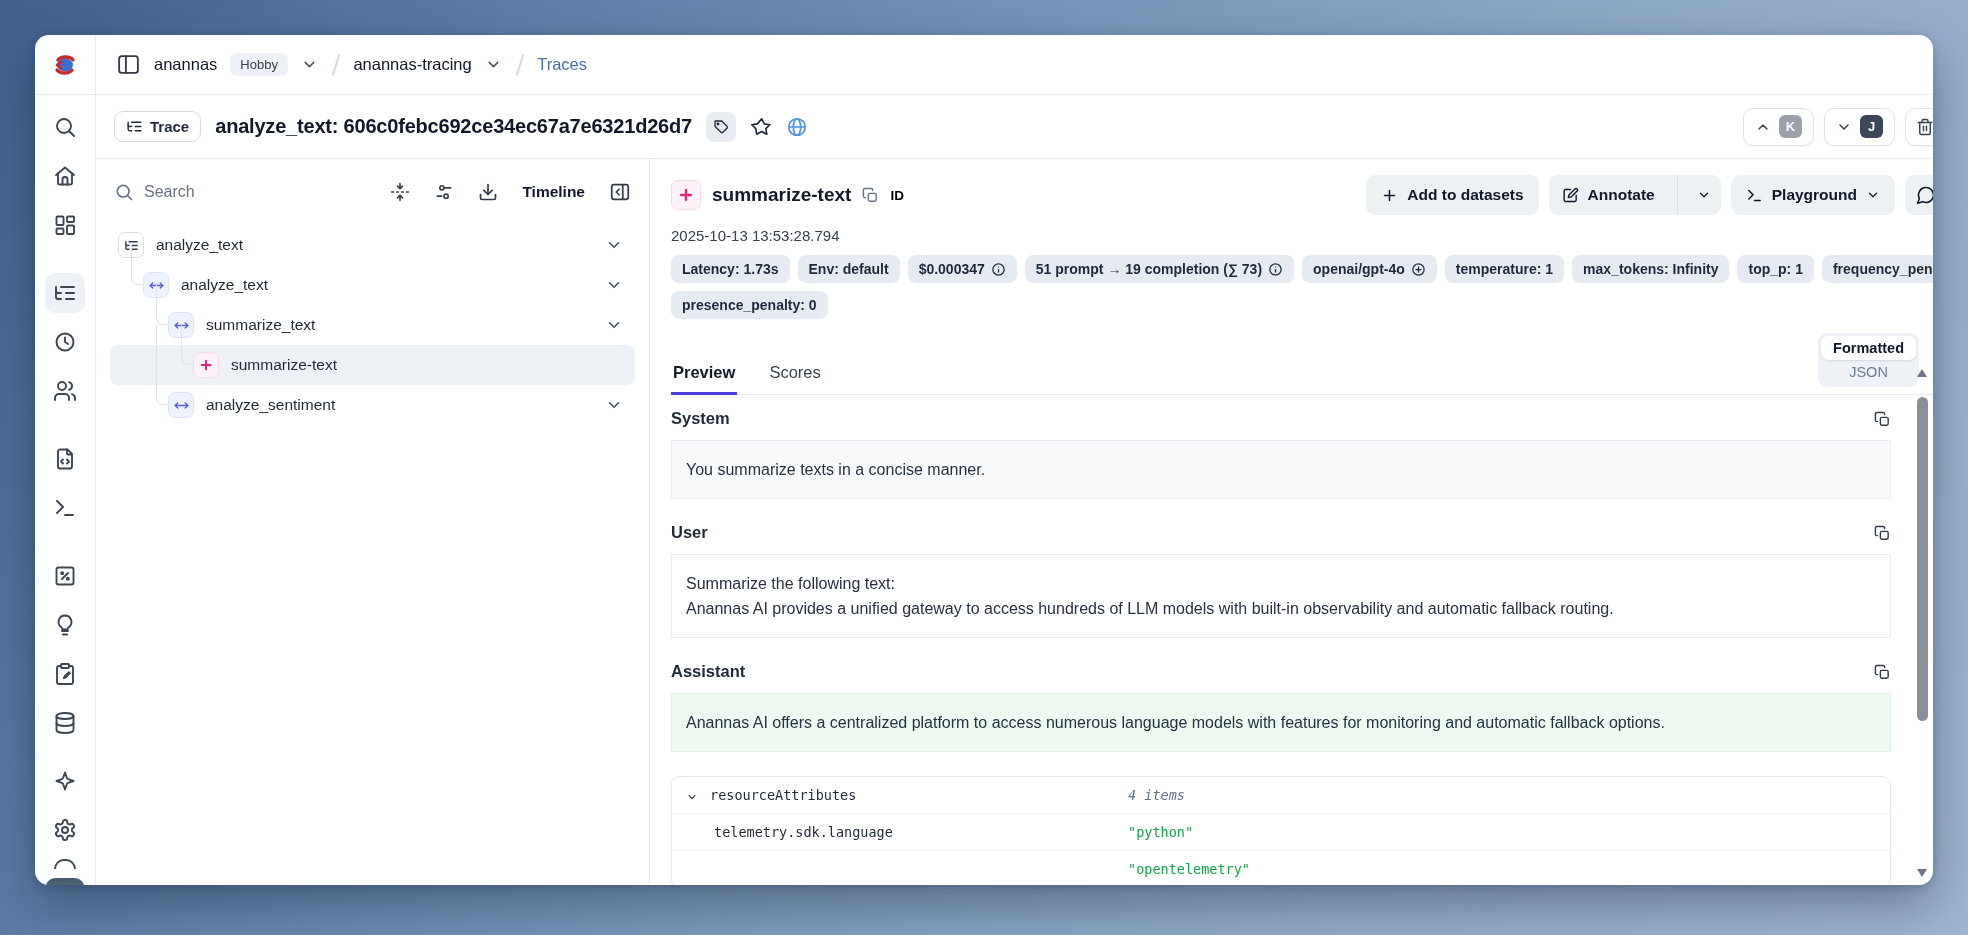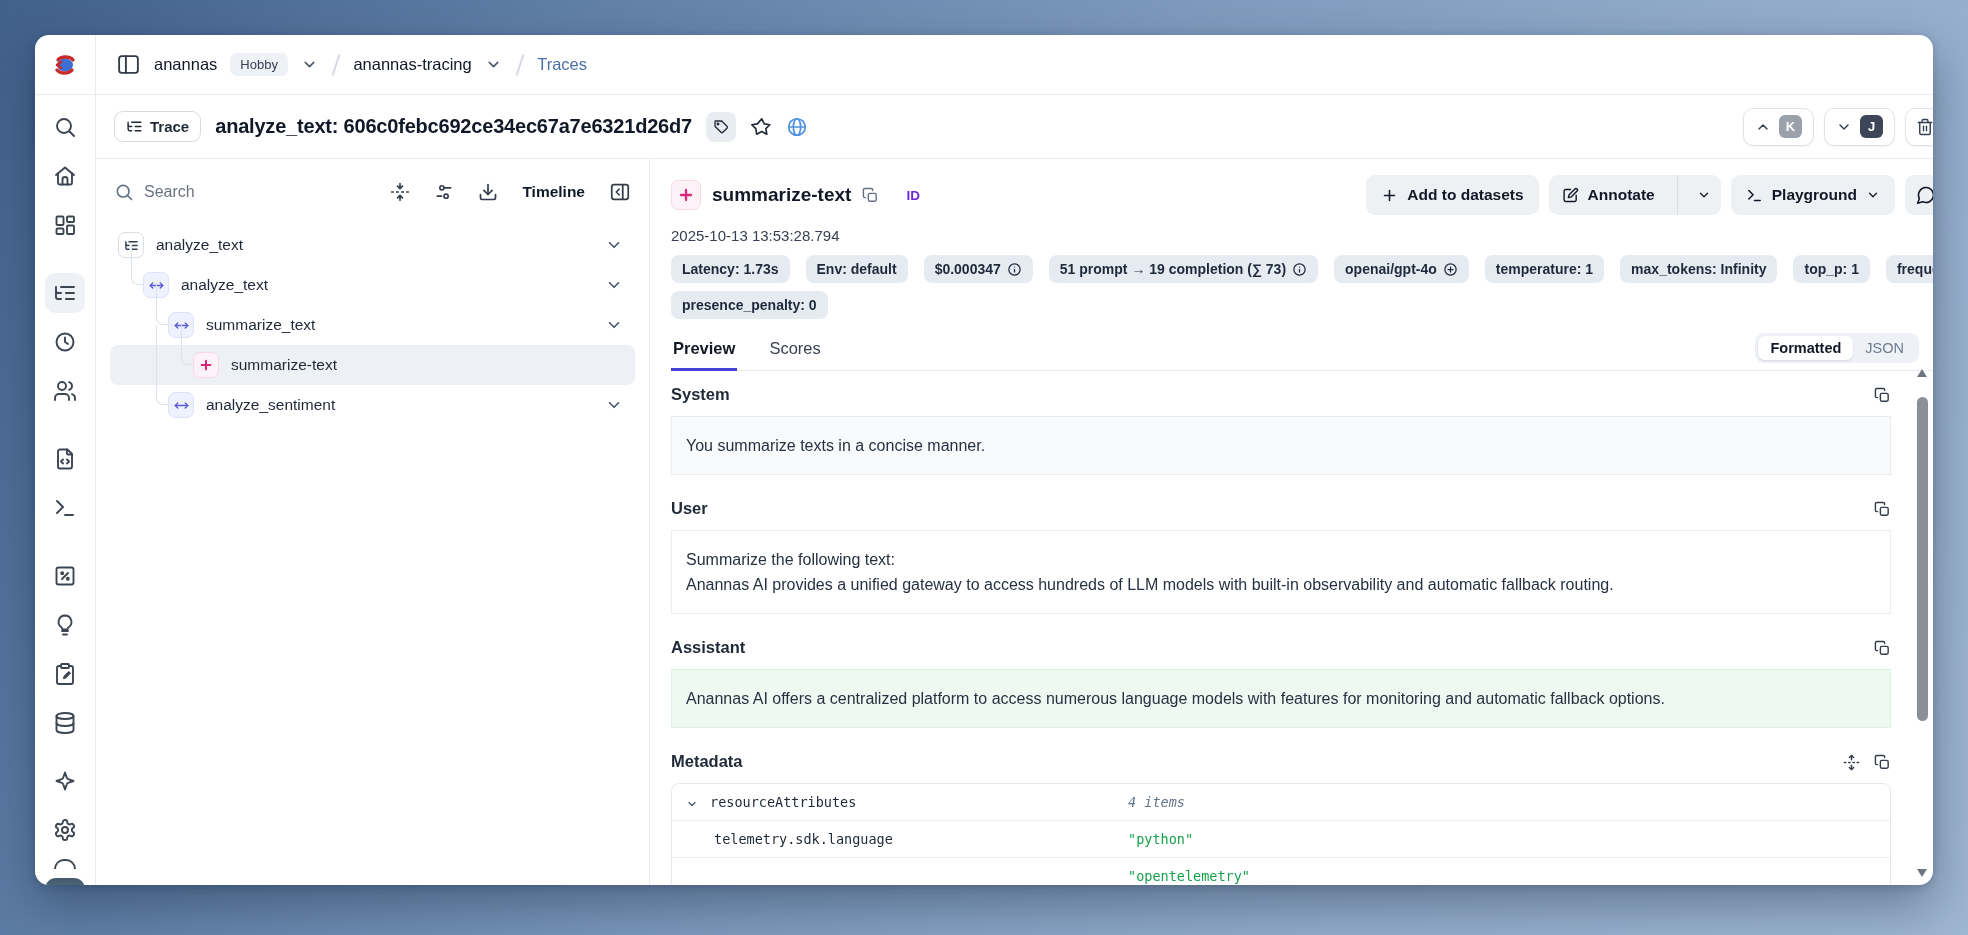--- a/index.html
+++ b/index.html
@@ -66,37 +66,37 @@
   .node-trace { border:1px solid #d9dee4; background:#fff; color:#334054; }
   .node-span { border:1px solid #dde3fb; background:#eef2ff; color:#5b5bd6; }
   .node-gen { border:1px solid #f9d8e8; background:#fdf2f8; color:#db2777; }
   .tree-label { font-size:15.5px; color:#1f2937; margin-left:12px; white-space:nowrap; }
   .tree-chev { margin-left:auto; margin-right:12px; color:#475569; }
   
   .detail-panel { flex:1; min-width:0; display:flex; flex-direction:column; padding:16px 0 0 21px; position:relative; overflow:hidden; }
   .detail-header { display:flex; align-items:center; gap:11px; flex:0 0 auto; }
   .detail-title { font-size:19px; font-weight:700; color:#111827; white-space:nowrap; }
   .muted-ic { color:#667085; }
-  .id-label { font-size:13.5px; font-weight:700; color:#6d28d9;margin-left:16px; }
+  .id-label { font-size:13.5px; font-weight:700; color:#000000; }
   .detail-actions { margin-left:auto; margin-right:-14px; display:flex; align-items:center; gap:10px; flex:0 0 auto; }
   .act-btn { height:40px; display:flex; align-items:center; gap:9px; background:#eef1f4; border-radius:9px; padding:0 15px; font-size:15.5px; font-weight:600; color:#111827; cursor:pointer; white-space:nowrap; }
   .act-split { padding:0; }
   .act-split .seg { height:100%; display:flex; align-items:center; gap:9px; padding:0 13px; cursor:pointer; }
   .act-split .divider { width:1px; height:100%; background:#d9dee4; }
   .act-icon-only { width:42px; padding:0; justify-content:center; }
   .timestamp { font-size:15px; color:#374151; margin:12px 0 11px; flex:0 0 auto; }
   .badge-rows { flex:0 0 auto; overflow:hidden; }
-  .badge-row { display:flex; gap:16px; margin-bottom:8px; white-space:nowrap; flex-wrap:nowrap;text-align:center; }
+  .badge-row { display:flex; gap:8px; margin-bottom:8px; white-space:nowrap; flex-wrap:nowrap;text-align:center; }
   .badge { display:inline-flex; align-items:center; gap:6px; background:#e6ebf1; border-radius:8px; padding:6px 11px; font-size:14px; font-weight:600; color:#1e293b; flex:0 0 auto; }
   .badge .ic { color:#1e293b; }
   
   .tabs-row { display:flex; align-items:flex-end; border-bottom:1px solid #e7eaee; margin-top:6px; padding-right:14px; flex:0 0 auto; }
   .tab { font-size:16.5px; padding:0 2px 10px; margin-right:30px; border-bottom:3px solid transparent; margin-bottom:-1px; cursor:pointer; color:#374151; }
   .tab.active { font-weight:700; color:#111827; border-bottom-color:#4640d8; }
-  .fmt-toggle { margin-left:auto; margin-bottom:7px; background:#eef1f5; border-radius:9px; padding:3px; display:flex; align-items:center; }
+  .fmt-toggle { margin-left:auto; margin-bottom:7px; background:#eef1f5; border-radius:9px; padding:3px; display:flex; align-items:center;flex-direction:column; }
   .fmt-opt { font-size:14.5px; padding:4px 12px; border-radius:7px; color:#6b7c93; cursor:pointer; }
   .fmt-opt.active { background:#fff; color:#111827; font-weight:700; box-shadow:0 1px 2px rgba(16,24,40,.12); }
   
   .content { flex:1; overflow:hidden; padding:14px 42px 0 0; }
   .sec-head { display:flex; align-items:flex-end; margin-bottom:12px; }
   .sec-title { font-size:16.5px; font-weight:600; color:#1f2937; }
   .sec-icons { margin-left:auto; display:flex; gap:14px; color:#475569; }
   .msg-box { border-radius:0; padding:16px 14px; font-size:16px; line-height:25px; color:#273142; margin-bottom:24px; }
   .box-system { background:#f8fafc; border:1px solid #e8edf2; }
   .box-user { background:#fff; border:1px solid #e8edf2; }
@@ -617,43 +617,20 @@
                 <span class="icon-btn">
                   <svg width="17" height="17" viewBox="0 0 24 24" fill="none" stroke="currentColor" stroke-width="2" stroke-linecap="round" stroke-linejoin="round">
                       <rect x="9" y="9" width="11" height="11" rx="2"></rect>
                       <path d="M5 15H4a2 2 0 0 1-2-2V4a2 2 0 0 1 2-2h9a2 2 0 0 1 2 2v1"></path>
                     </svg>
                 </span>
               </span>
             </div>
             <div class="msg-box box-assistant">Anannas AI offers a centralized platform to access numerous language models with features for monitoring and automatic fallback options.</div>
 
-            <div class="sec-head">
-              <span class="sec-title">Metadata</span>
-              <span class="sec-icons">
-                <span class="icon-btn">
-                  <svg width="17" height="17" viewBox="0 0 24 24" fill="none" stroke="currentColor" stroke-width="2" stroke-linecap="round" stroke-linejoin="round">
-                      <path d="M12 22v-6"></path>
-                      <path d="M12 8V2"></path>
-                      <path d="M4 12H2"></path>
-                      <path d="M10 12H8"></path>
-                      <path d="M16 12h-2"></path>
-                      <path d="M22 12h-2"></path>
-                      <path d="m15 19-3 3-3-3"></path>
-                      <path d="m15 5-3-3-3 3"></path>
-                    </svg>
-                </span>
-                <span class="icon-btn">
-                  <svg width="17" height="17" viewBox="0 0 24 24" fill="none" stroke="currentColor" stroke-width="2" stroke-linecap="round" stroke-linejoin="round">
-                      <rect x="9" y="9" width="11" height="11" rx="2"></rect>
-                      <path d="M5 15H4a2 2 0 0 1-2-2V4a2 2 0 0 1 2-2h9a2 2 0 0 1 2 2v1"></path>
-                    </svg>
-                </span>
-              </span>
-            </div>
             <div class="meta-table">
               <div class="meta-row">
                 <span class="meta-cell col-path">
                   <svg width="12" height="12" viewBox="0 0 24 24" fill="none" stroke="#475569" stroke-width="2.4" stroke-linecap="round" stroke-linejoin="round">
                       <path d="m6 9 6 6 6-6"></path>
                     </svg>
                   <span>resourceAttributes</span>
                 </span>
                 <span class="meta-cell col-value val-items">4 items</span>
               </div>

